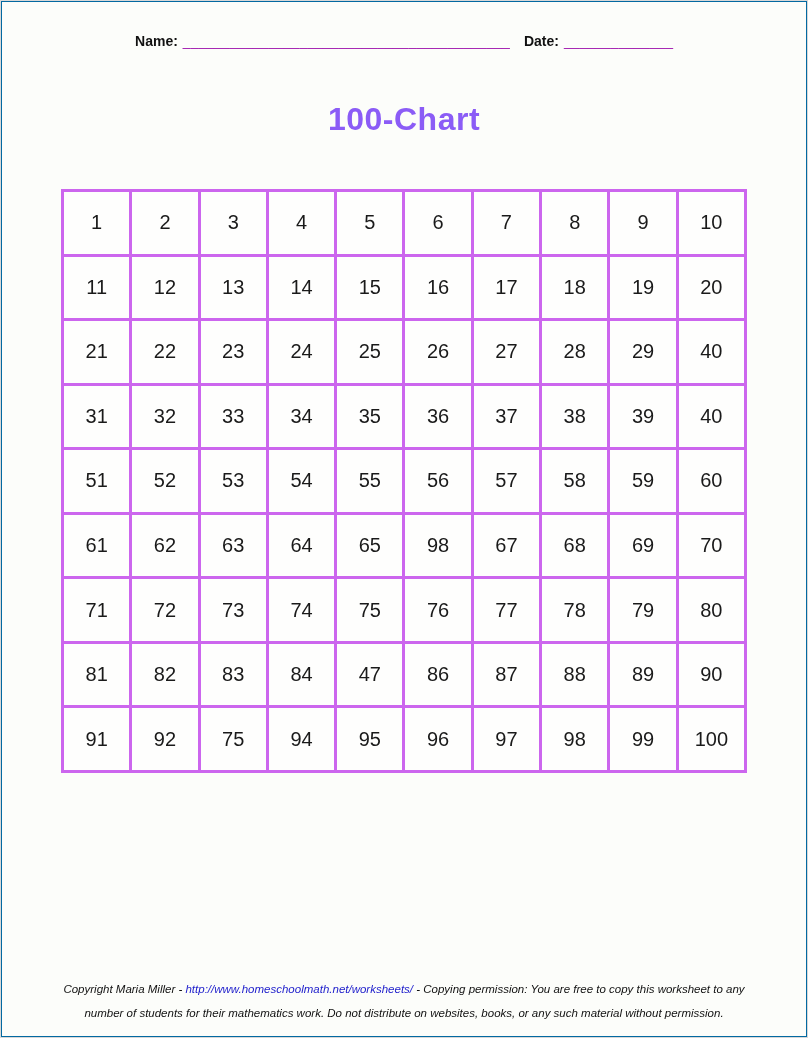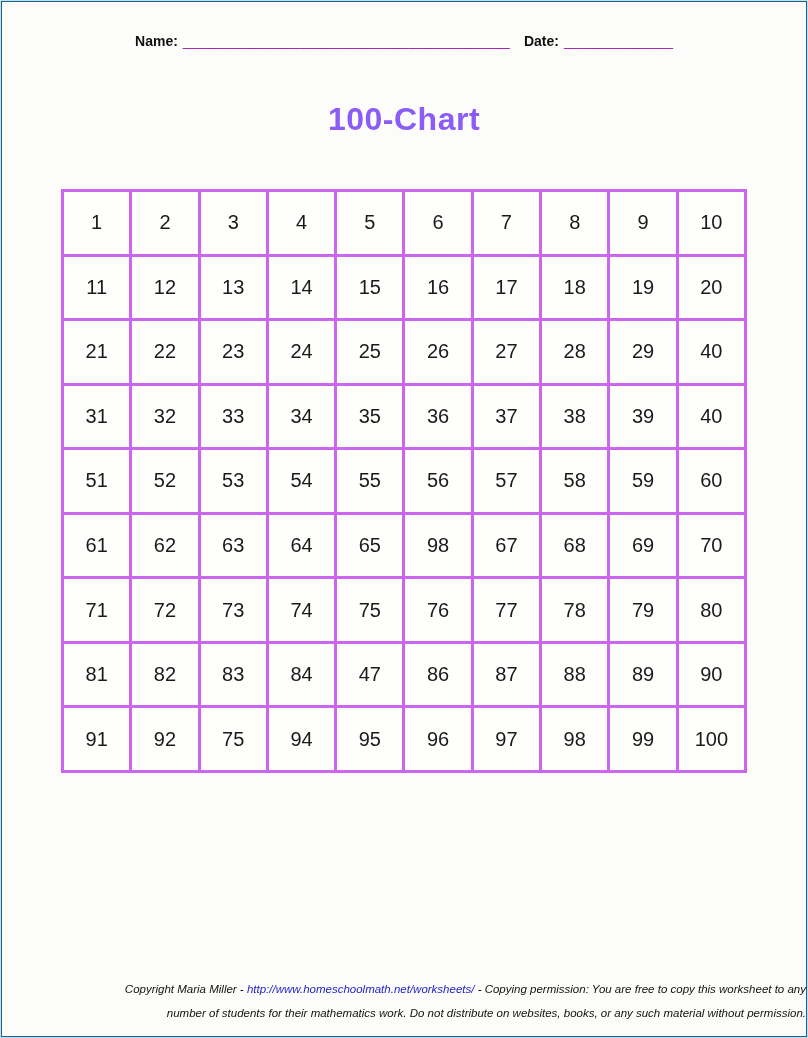--- a/index.html
+++ b/index.html
@@ -69,21 +69,21 @@
     vertical-align: middle;
     font-size: 20px;
     color: #1a1a1a;
     padding: 0;
   }
   .footer {
     position: absolute;
     bottom: 11px;
     left: 0;
     right: 0;
-    text-align: right;
+    text-align: center;
     font-style: italic;
     font-size: 11.5px;
     line-height: 24px;
     color: #111;
   }
   .footer a {
     color: #2222cc;
     text-decoration: none;
     font-style: italic;
   }

